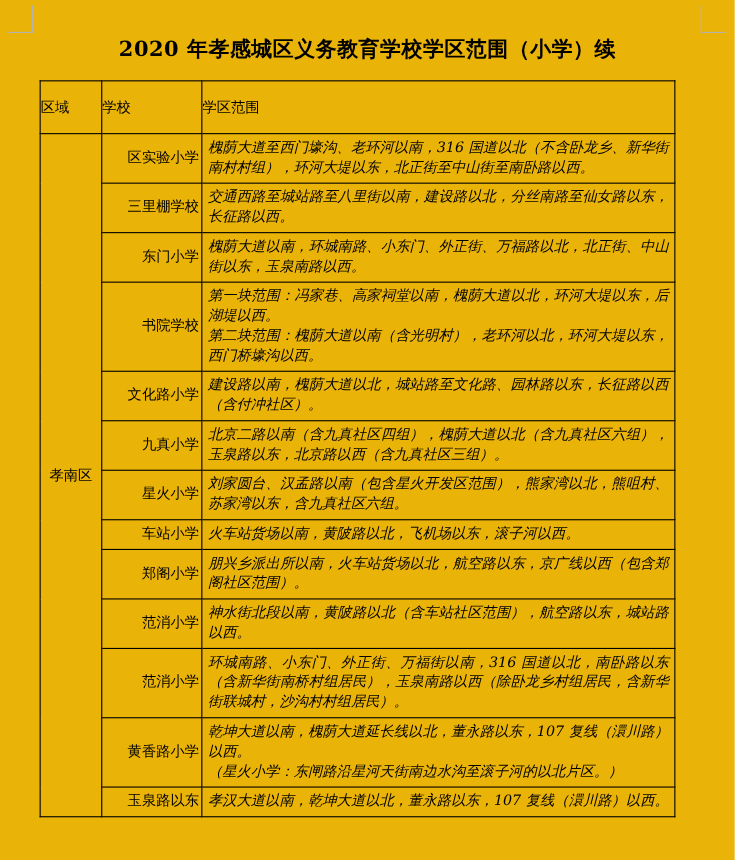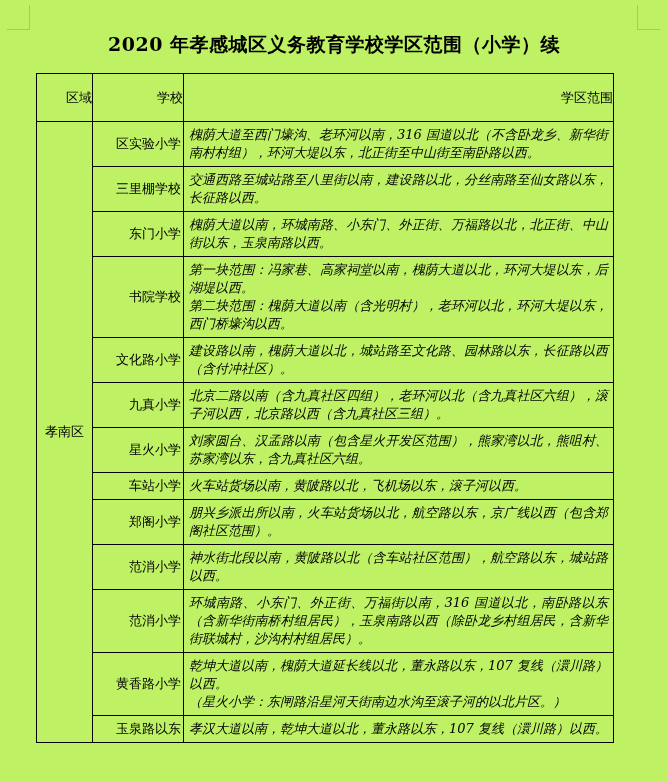--- a/index.html
+++ b/index.html
@@ -4,21 +4,21 @@
 <style>
   * { box-sizing: border-box; margin: 0; padding: 0; }
   html, body {
     width: 668px; height: 782px;
     background: #ffffff;
     color: #000000;
     font-family: "DejaVu Serif", "Liberation Serif", serif;
     position: relative;
     overflow: hidden;
   }
-  .page { position: relative; width: 668px; height: 782px; background:#bef264; }
+  .page { position: relative; width: 668px; height: 782px; background:#eab308; }
 
   
   .crop-left {
     position: absolute; left: 7px; top: 5px;
     width: 23px; height: 25px;
     border-right: 1px solid #b3b3b3;
     border-bottom: 1px solid #b3b3b3;
   }
   .crop-right {
     position: absolute; right: 8px; top: 5px;
@@ -51,21 +51,21 @@
 
   .district-table th,
   .district-table td {
     border: 1px solid #000;
     font-size: 13px;
     font-weight: normal;
     vertical-align: middle;
   }
   .district-table th {
     height: 48px;
-    text-align: right;
+    text-align: left;
   }
   .cell-region {
     text-align: center;
     vertical-align: middle;
     font-size: 13px;
     padding: 2px;
     margin-left: 12px;
   }
   .cell-school {
     text-align: right;
@@ -132,21 +132,21 @@
       </tr>
       <tr>
         <td class="cell-school">文化路小学</td>
         <td class="cell-range">
             <p>建设路以南，槐荫大道以北，城站路至文化路、园林路以东，长征路以西（含付冲社区）。</p>
           </td>
       </tr>
       <tr>
         <td class="cell-school">九真小学</td>
         <td class="cell-range">
-            <p>北京二路以南（含九真社区四组），老环河以北（含九真社区六组），滚子河以西，北京路以西（含九真社区三组）。</p>
+            <p>北京二路以南（含九真社区四组），槐荫大道以北（含九真社区六组），玉泉路以东，北京路以西（含九真社区三组）。</p>
           </td>
       </tr>
       <tr>
         <td class="cell-school">星火小学</td>
         <td class="cell-range">
             <p>刘家圆台、汉孟路以南（包含星火开发区范围），熊家湾以北，熊咀村、苏家湾以东，含九真社区六组。</p>
           </td>
       </tr>
       <tr>
         <td class="cell-school">车站小学</td>

